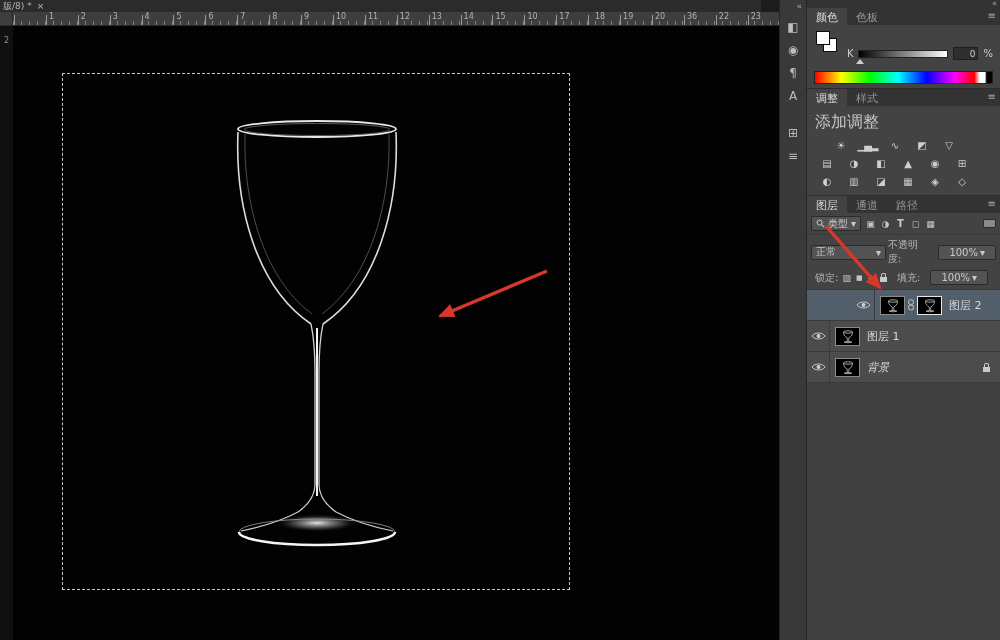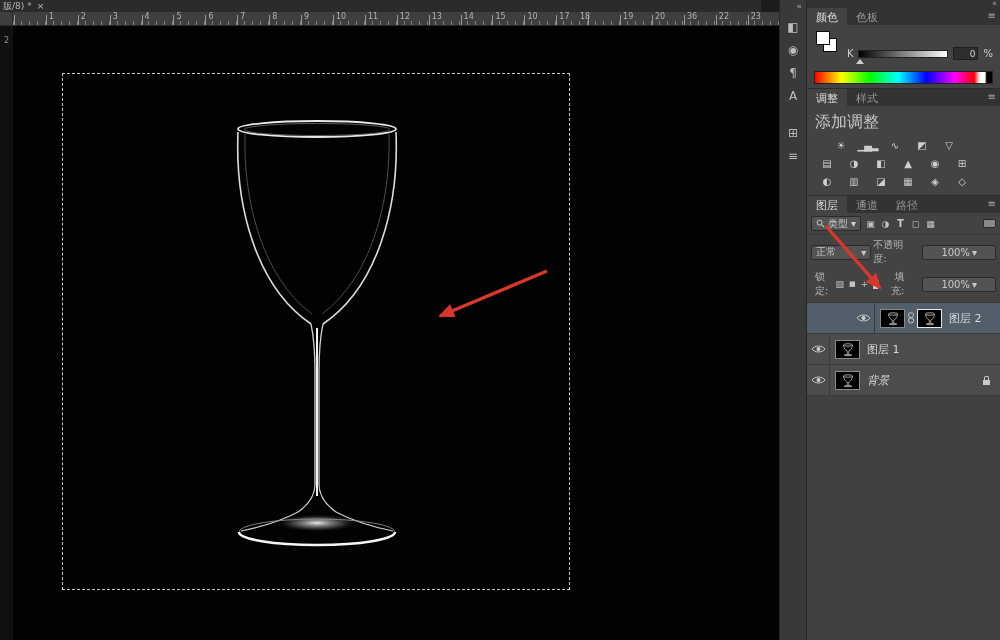--- a/index.html
+++ b/index.html
@@ -86,21 +86,21 @@
     border:1px solid #2a2a2a; border-radius:2px; padding:0 4px; font-size:10px; color:#ccc; }
   .f-icon { width:15px; height:14px; display:flex; align-items:center; justify-content:center;
     font-size:9px; color:#c6c6c6; }
   .f-icon.tee { font-size:10px; font-weight:bold; }
   .filter-switch { margin-left:auto; width:13px; height:9px; background:#8a8a8a; border-radius:2px; border:1px solid #2a2a2a; }
   .blend-row { display:flex; align-items:center; padding:3px 4px 2px 4px; }
   .blend-select { width:80px; height:15px; background:#535353; border:1px solid #2a2a2a; border-radius:2px;
     font-size:10px; color:#c9c9c9; display:flex; justify-content:space-between; align-items:center; padding:0 4px; }
   .small-label { font-size:10px; color:#b5b5b5; margin-left:2px; }
   .value-box { display:flex; align-items:center; gap:2px; height:15px; background:#535353;
-    border:1px solid #2a2a2a; border-radius:2px; font-size:10px; color:#c9c9c9; padding:0 18px; margin-left:18px; }
+    border:1px solid #2a2a2a; border-radius:2px; font-size:10px; color:#c9c9c9; padding:0 10px; margin-left:10px; }
   .lock-row { display:flex; align-items:center; padding:2px 4px 4px 4px; border-bottom:1px solid #393939; }
   .lock-icons { display:flex; align-items:center; gap:5px; margin-left:4px; }
   .lk { font-size:9px; color:#c3c3c3; }
   .lk.sq { font-size:7px; }
   .mini-lock { position:relative; width:7px; height:5px; background:#c9c9c9; display:inline-block; margin-top:4px; }
   .mini-lock::before { content:''; position:absolute; top:-4px; left:1px; width:3px; height:3px;
     border:1px solid #c9c9c9; border-bottom:none; border-radius:2px 2px 0 0; }
 
   .layers-list { }
   .layer-row { height:31px; display:flex; align-items:center; background:#4c4c4c;
@@ -158,21 +158,21 @@
       <span class="rnum" style="left: 259.2px;">8</span>
       <span class="rnum" style="left: 291.1px;">9</span>
       <span class="rnum" style="left: 323px;">10</span>
       <span class="rnum" style="left: 354.9px;">11</span>
       <span class="rnum" style="left: 386.8px;">12</span>
       <span class="rnum" style="left: 418.7px;">13</span>
       <span class="rnum" style="left: 450.6px;">14</span>
       <span class="rnum" style="left: 482.5px;">15</span>
       <span class="rnum" style="left: 514.4px;">10</span>
       <span class="rnum" style="left: 546.3px;">17</span>
-      <span class="rnum" style="left: 567px;">18</span>
+      <span class="rnum" style="left: 582px;">18</span>
       <span class="rnum" style="left: 610.1px;">19</span>
       <span class="rnum" style="left: 642px;">20</span>
       <span class="rnum" style="left: 673.9px;">36</span>
       <span class="rnum" style="left: 705.8px;">22</span>
       <span class="rnum" style="left: 737.7px;">23</span>
     </div>
   <div class="vruler">
     <span>2</span>
   </div>
 

